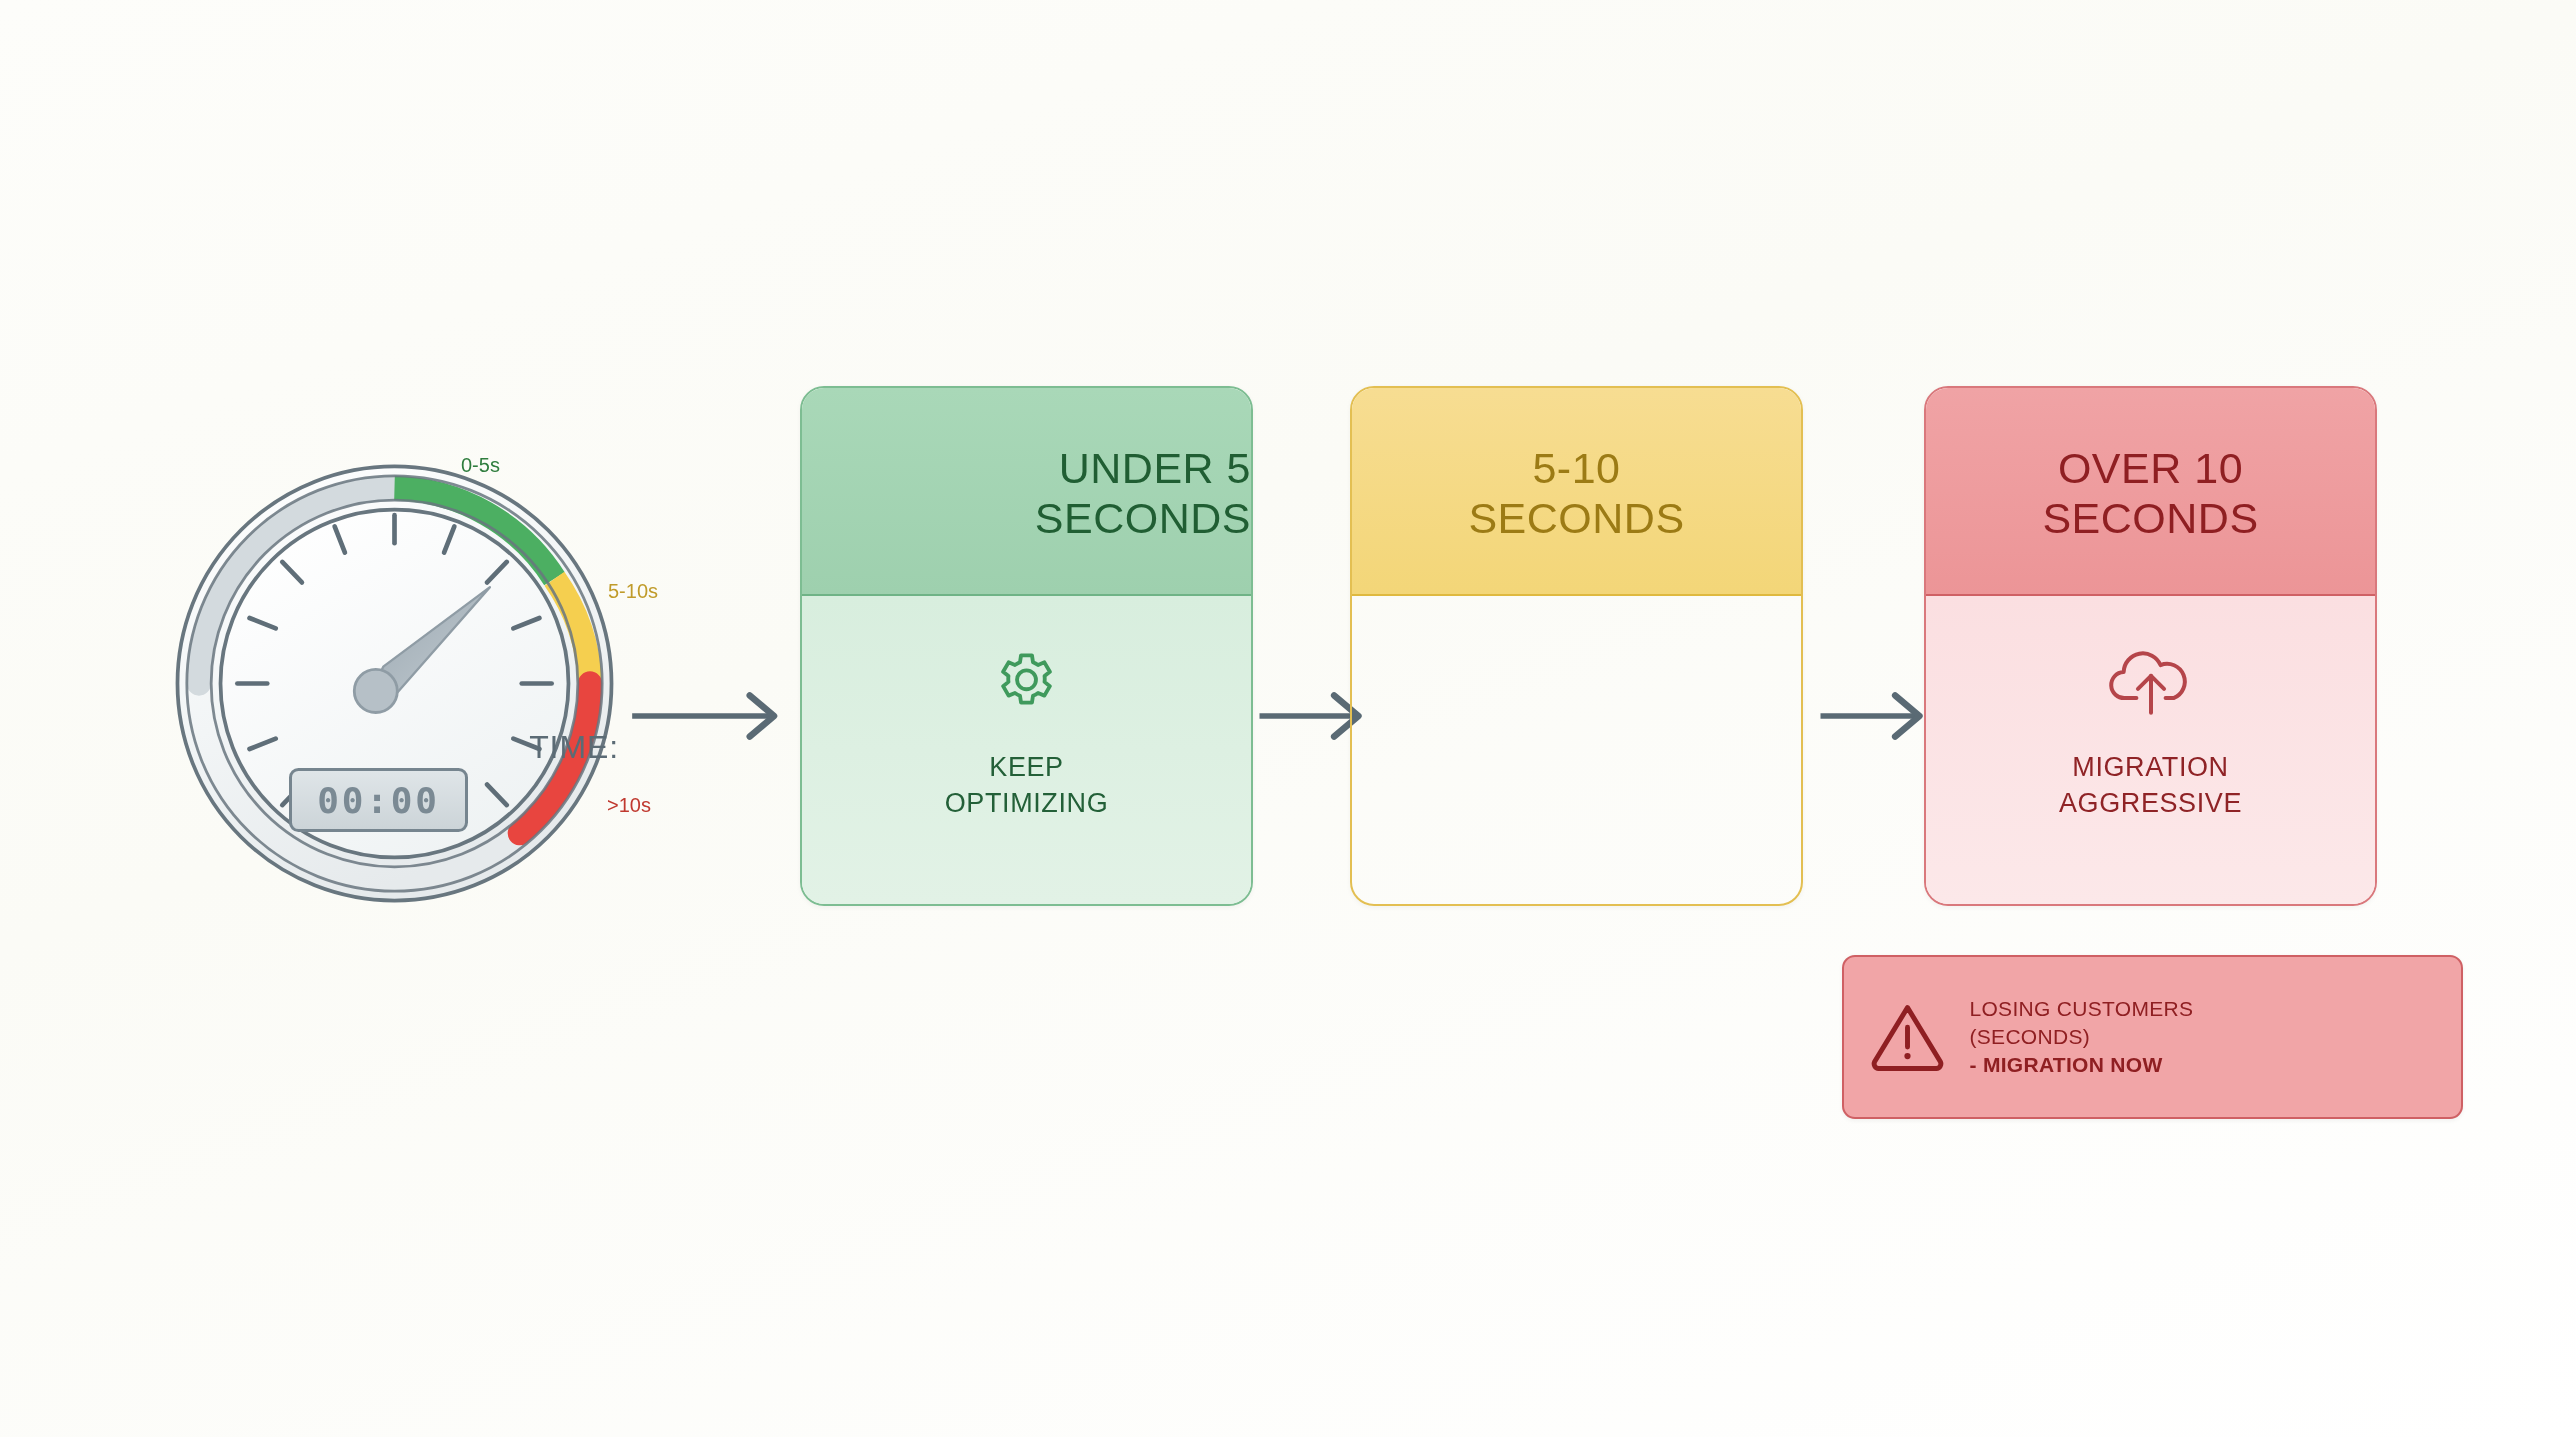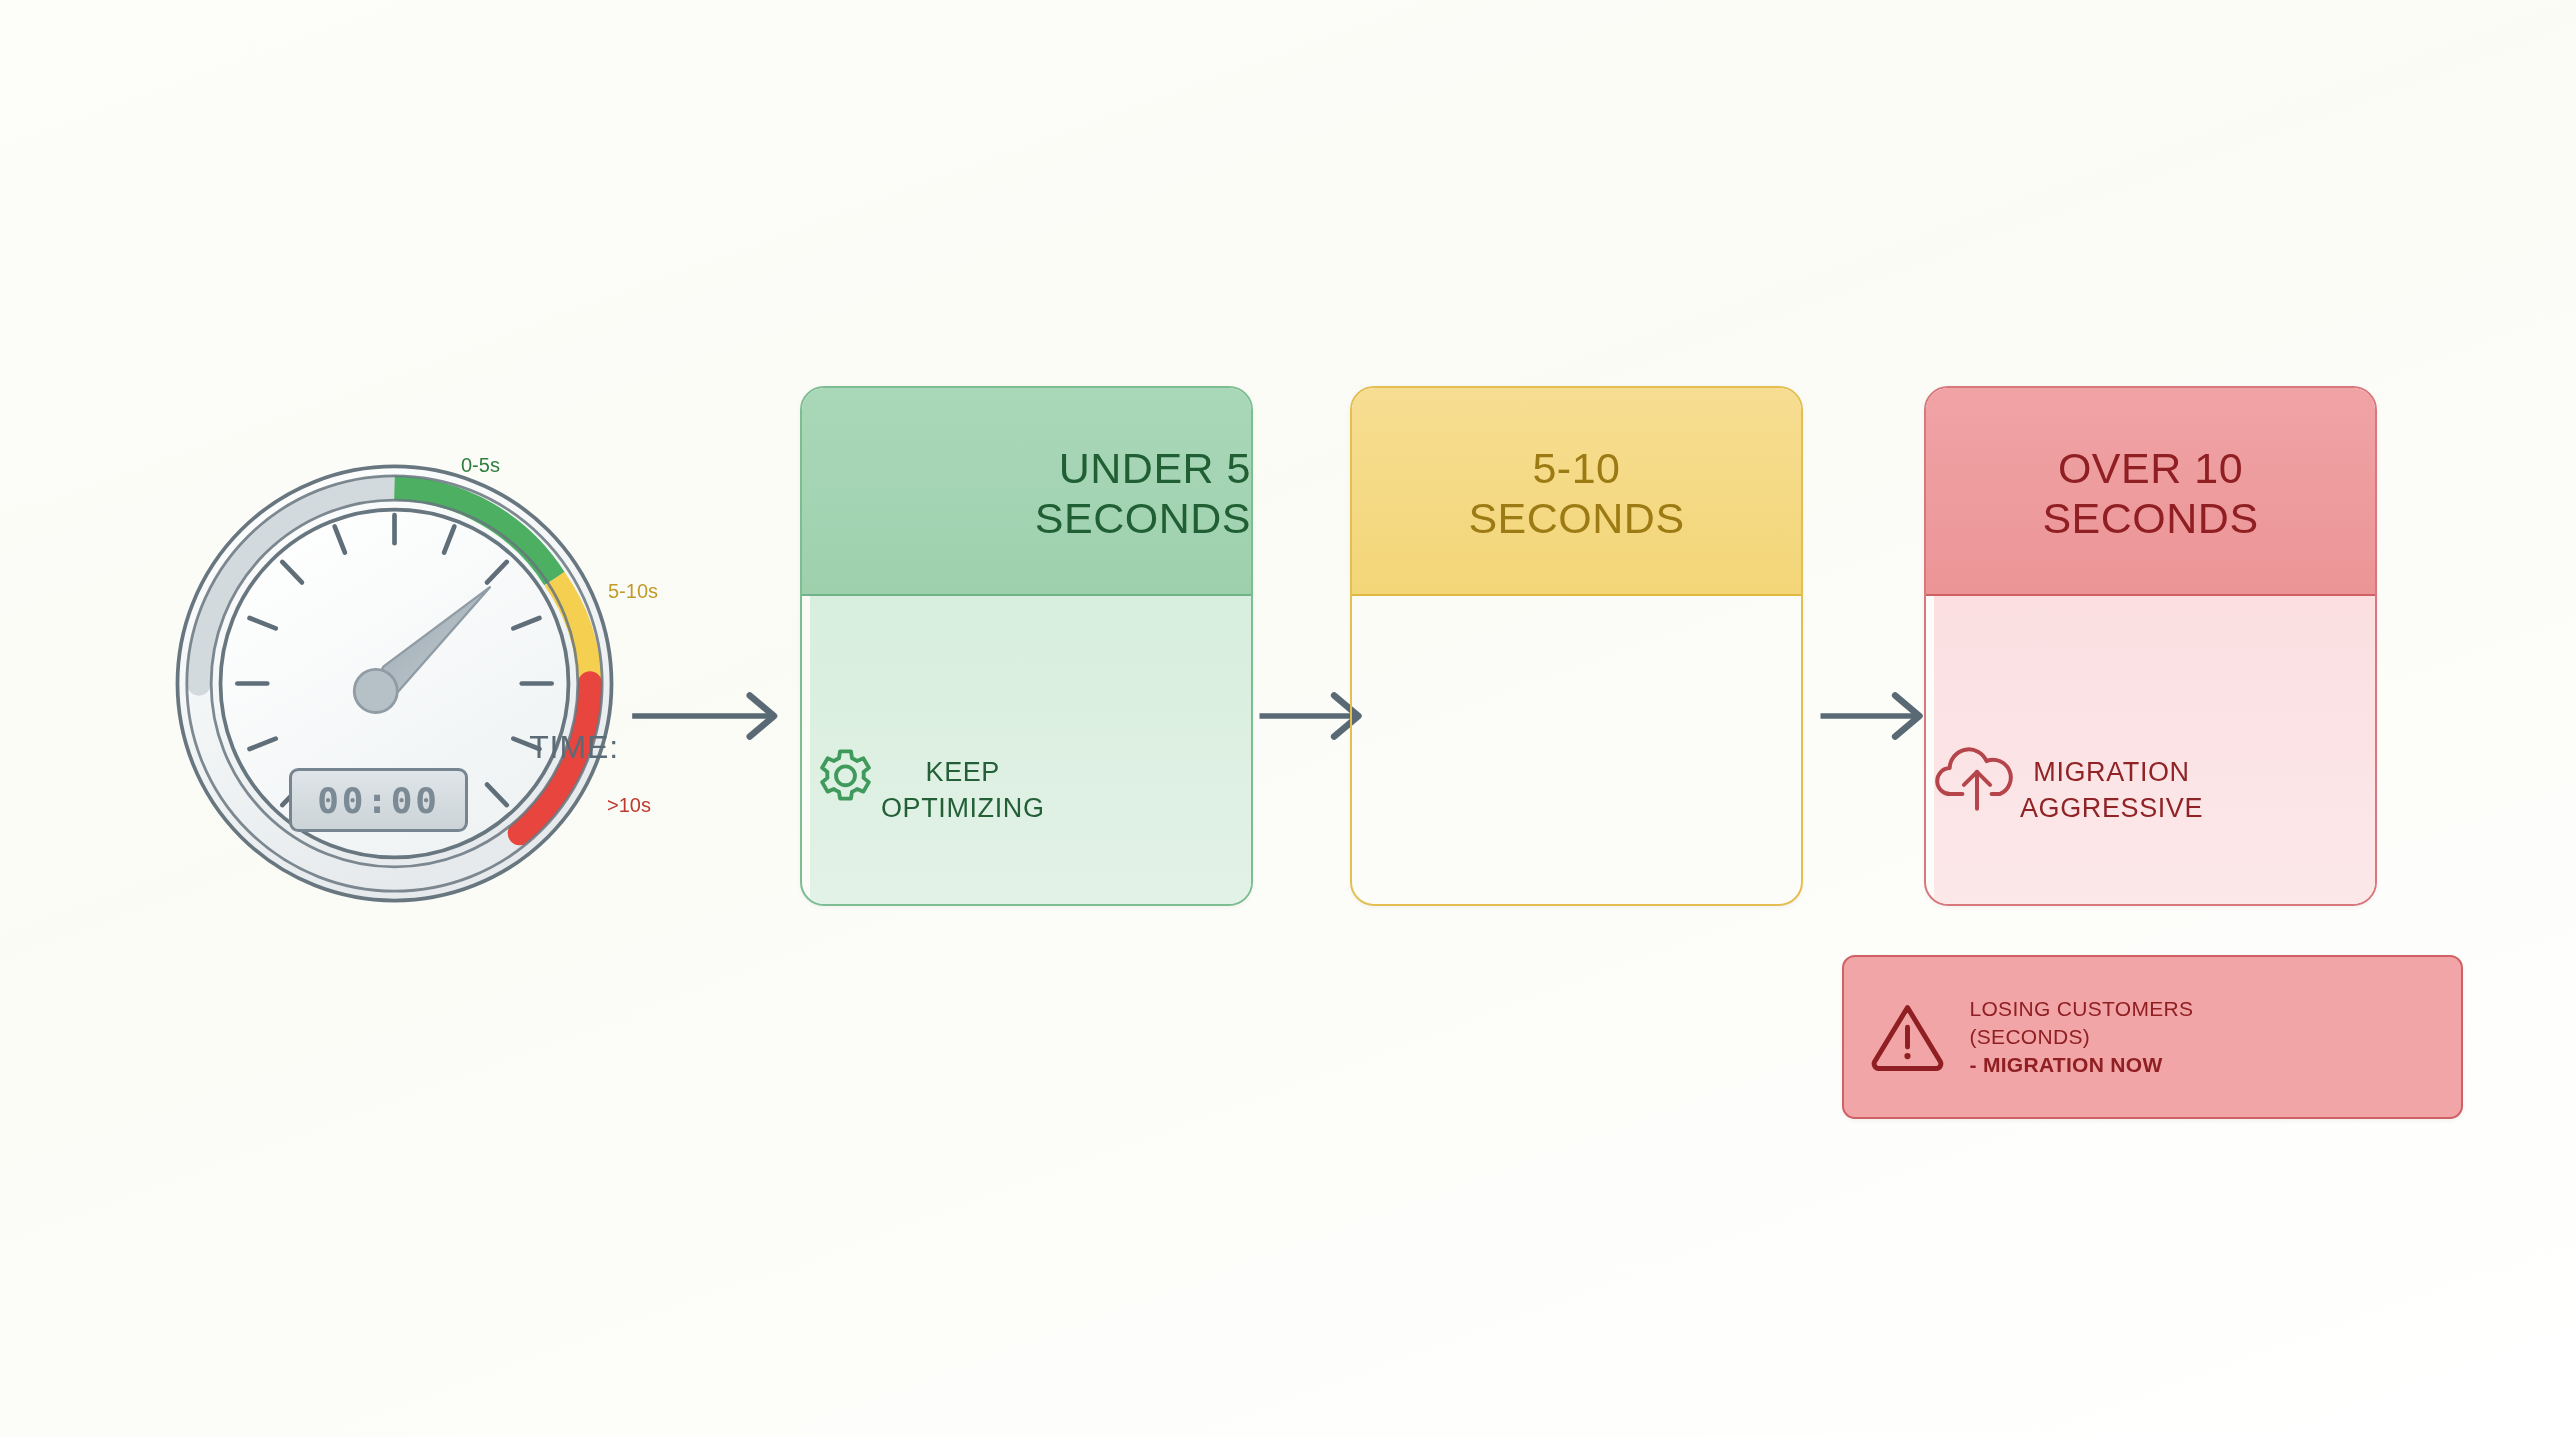--- a/index.html
+++ b/index.html
@@ -110,25 +110,24 @@
   }
   .card-head .t {
     font-size: 43px;
     line-height: 1.16;
     text-align: center;
     letter-spacing: 0.5px;
   }
   .card-body {
     flex: 1;
     display: flex;
-    flex-direction: row;
+    flex-direction: column;
     align-items: center;
-    padding-top: 58px;
+    padding-top: 44px;
     box-sizing: border-box;
-    margin-left: 8px;
   }
   .card-icon { height: 86px; display:flex; align-items:center; justify-content:center; }
   .card-action {
     margin-top: 24px;
     font-size: 27px;
     line-height: 1.33;
     text-align: center;
     letter-spacing: 0.6px;
   }
 

